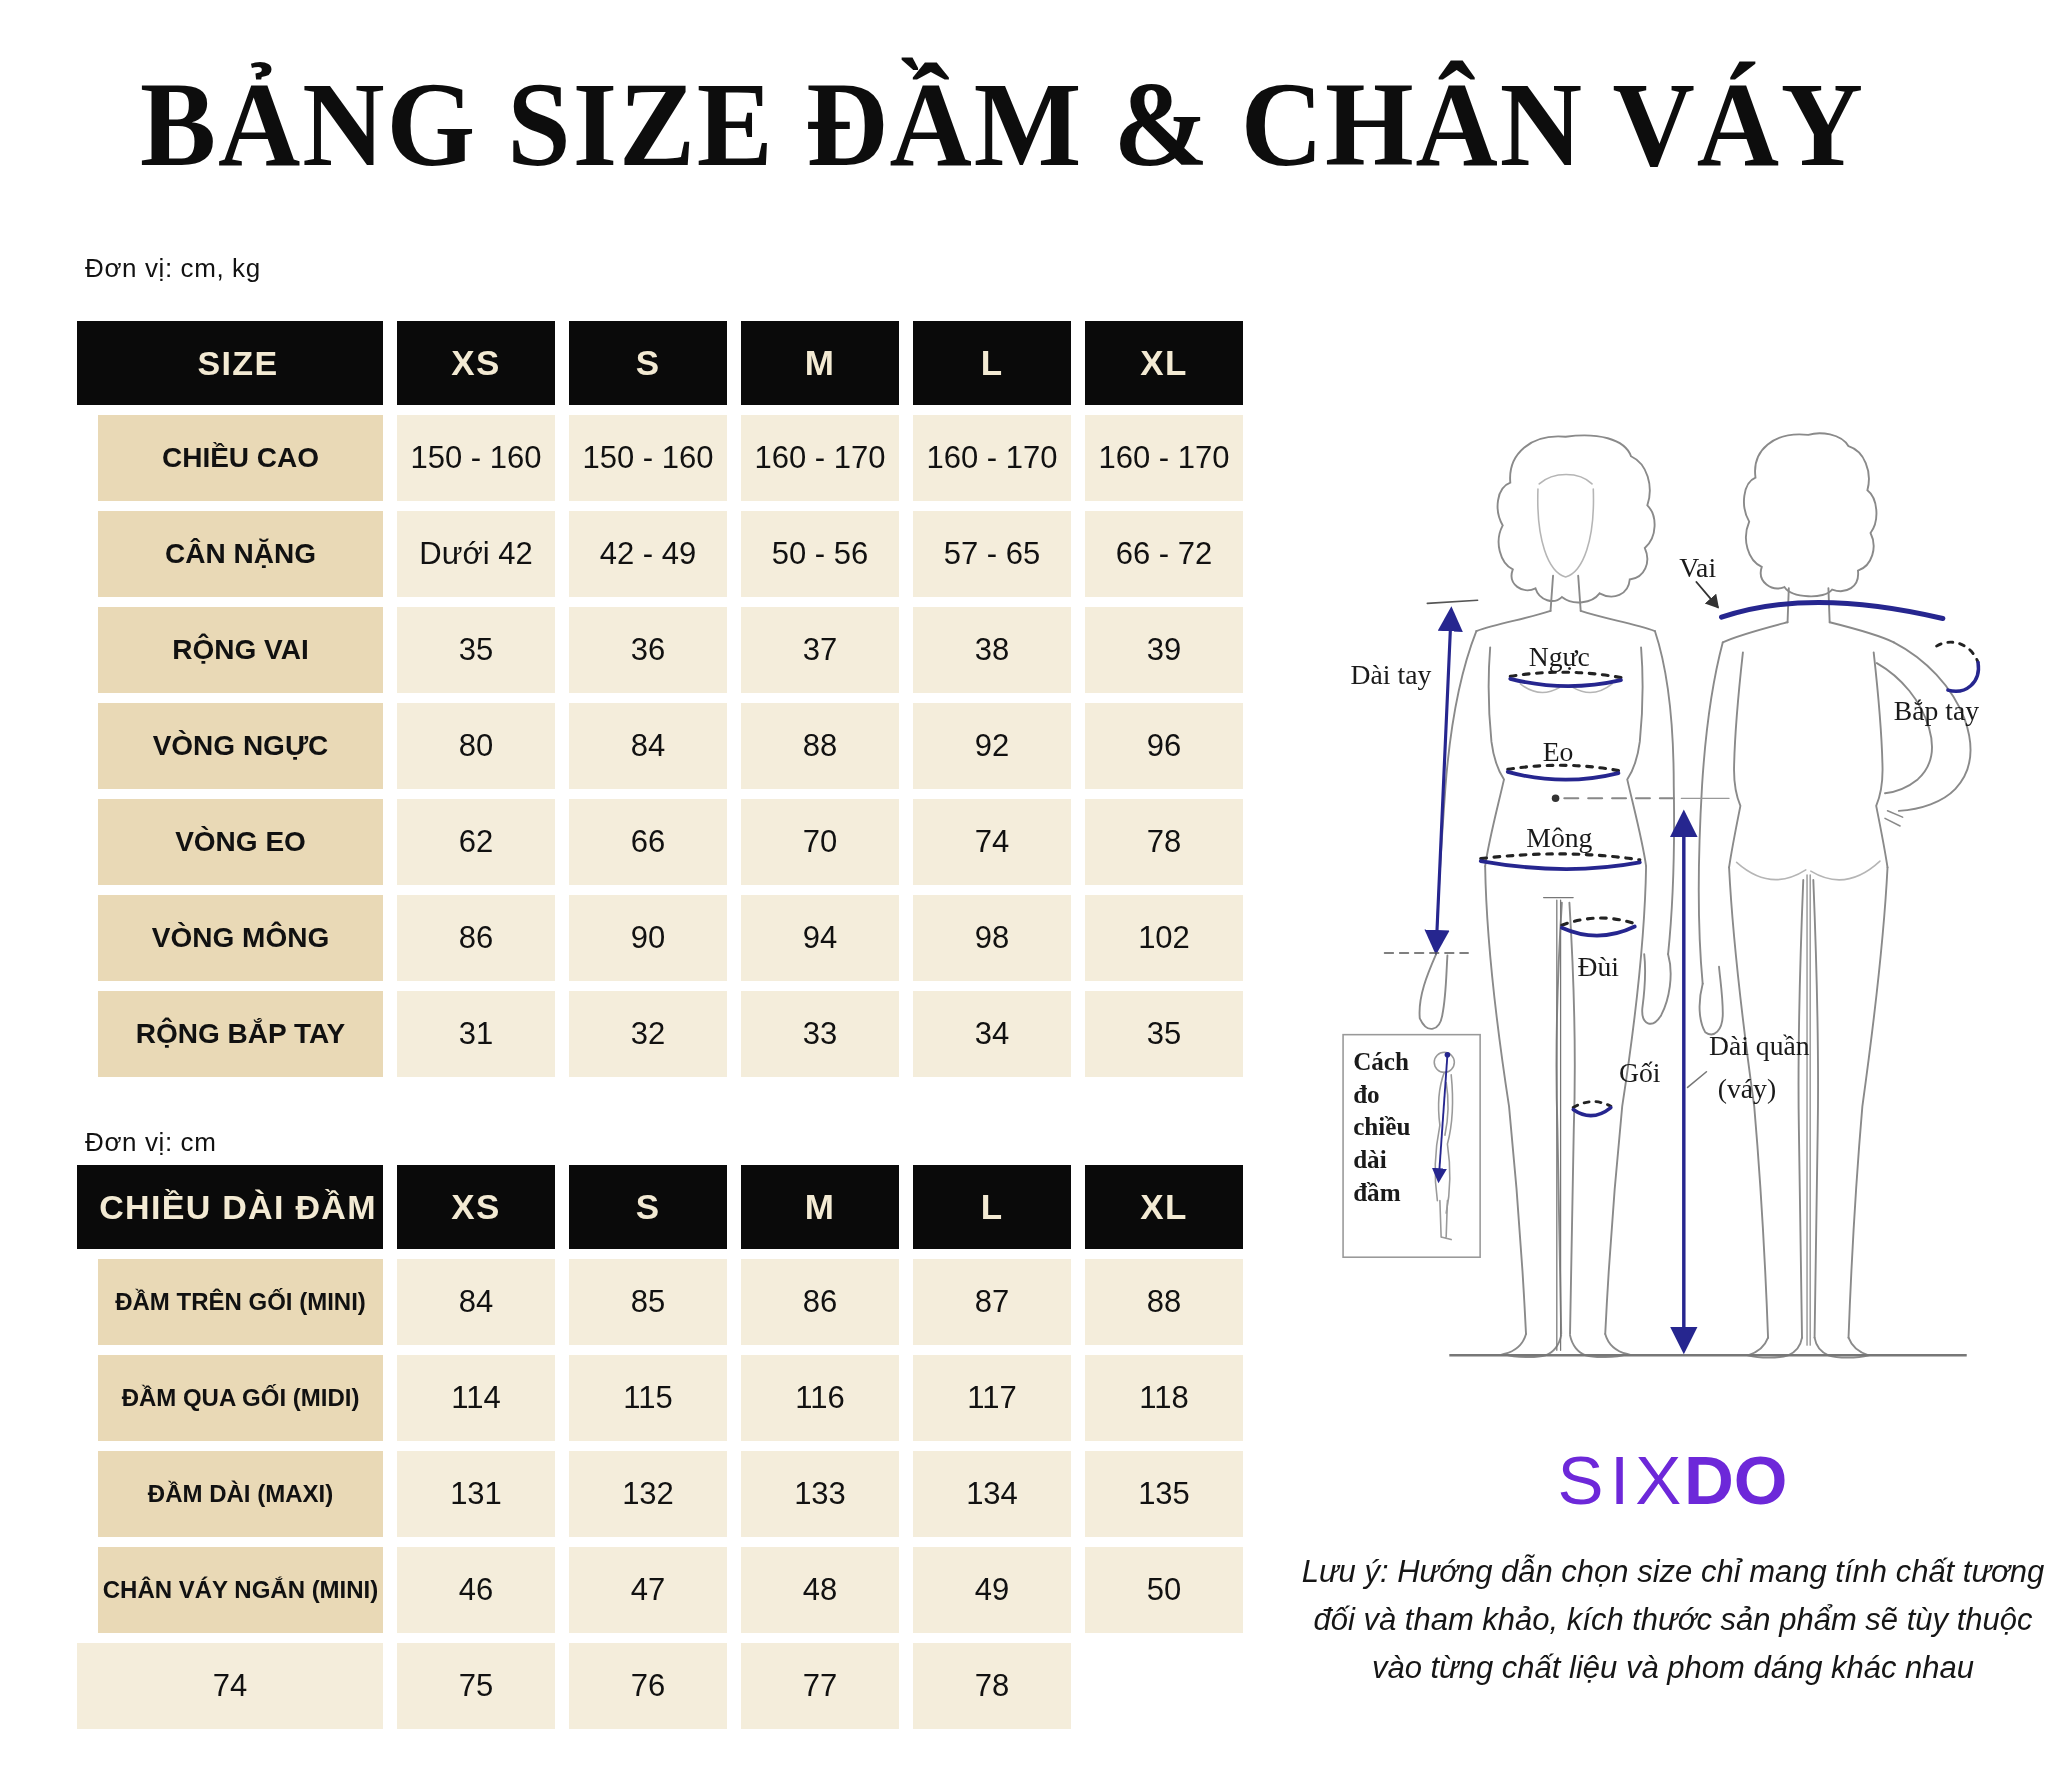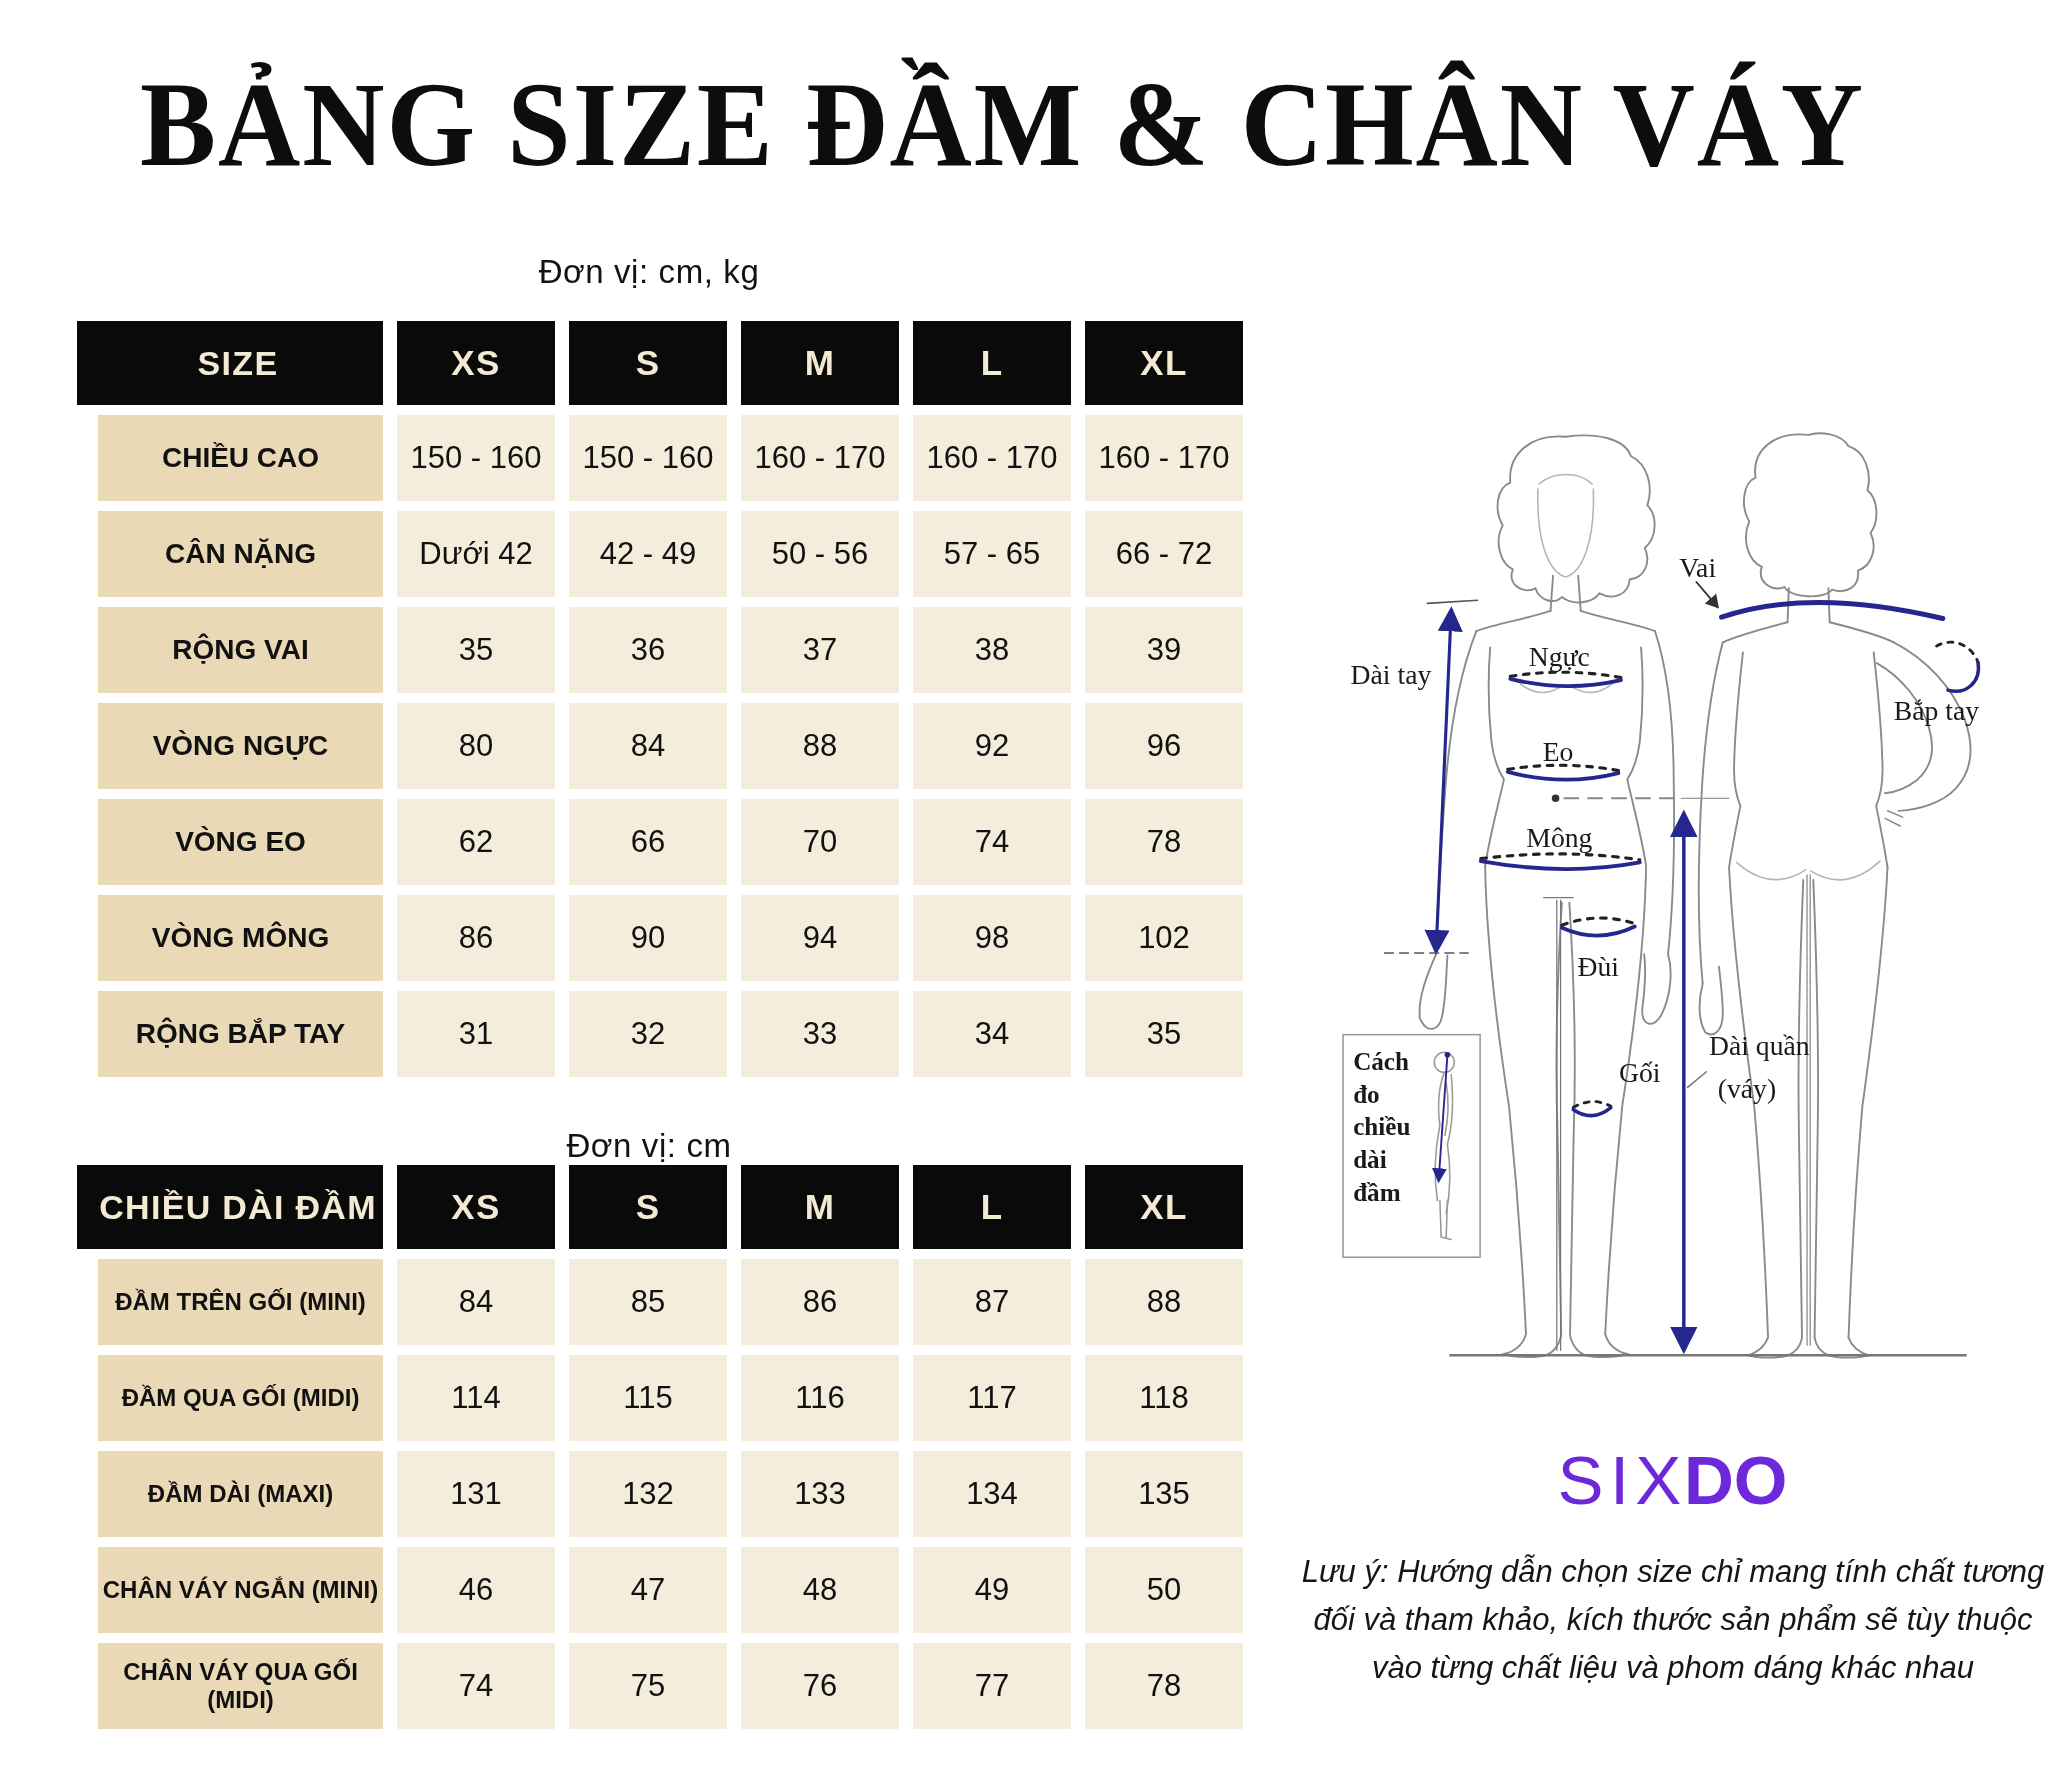--- a/index.html
+++ b/index.html
@@ -8,22 +8,22 @@
     font-family:"Liberation Sans","DejaVu Sans",sans-serif;color:#111;
     overflow:hidden;
   }
   .page-title{
     position:absolute;left:140px;top:55px;width:1106px;
     font-family:"Liberation Serif","DejaVu Serif",serif;
     font-size:114px;font-weight:700;letter-spacing:1.9px;color:#0d0d0d;
     white-space:nowrap;transform:scaleY(1.06);transform-origin:top left;
   }
   .unit-note{
-    position:absolute;left:66px;width:1166px;text-align:center;
-    font-size:33px;color:#121212;letter-spacing:0.6px;
+    position:absolute;left:85px;width:1166px;text-align:left;
+    font-size:26px;color:#121212;letter-spacing:0.6px;
   }
   #unit1{top:253px;}
   #unit2{top:1091px;margin-top:36px;}
   .sizetable{
     position:absolute;left:77px;
     display:grid;grid-template-columns:306px repeat(5,158px);
     column-gap:14px;row-gap:10px;
   }
   #table1{top:321px;}
   #table2{top:1165px;}
@@ -129,21 +129,20 @@
     <div class="cell value">132</div>
     <div class="cell value">133</div>
     <div class="cell value">134</div>
     <div class="cell value">135</div>
     <div class="cell label small">CHÂN VÁY NGẮN (MINI)</div>
     <div class="cell value">46</div>
     <div class="cell value">47</div>
     <div class="cell value">48</div>
     <div class="cell value">49</div>
     <div class="cell value">50</div>
-    <div class="cell label small">CHÂN VÁY QUA GỐI (MIDI)</div>
     <div class="cell value">74</div>
     <div class="cell value">75</div>
     <div class="cell value">76</div>
     <div class="cell value">77</div>
     <div class="cell value">78</div>
   </div>
 
 <svg id="diagram" width="767" height="1006" viewBox="0 0 1220 1600">
   <defs>
     <marker id="arrB" markerWidth="9" markerHeight="9" refX="6.5" refY="4" orient="auto-start-reverse">

